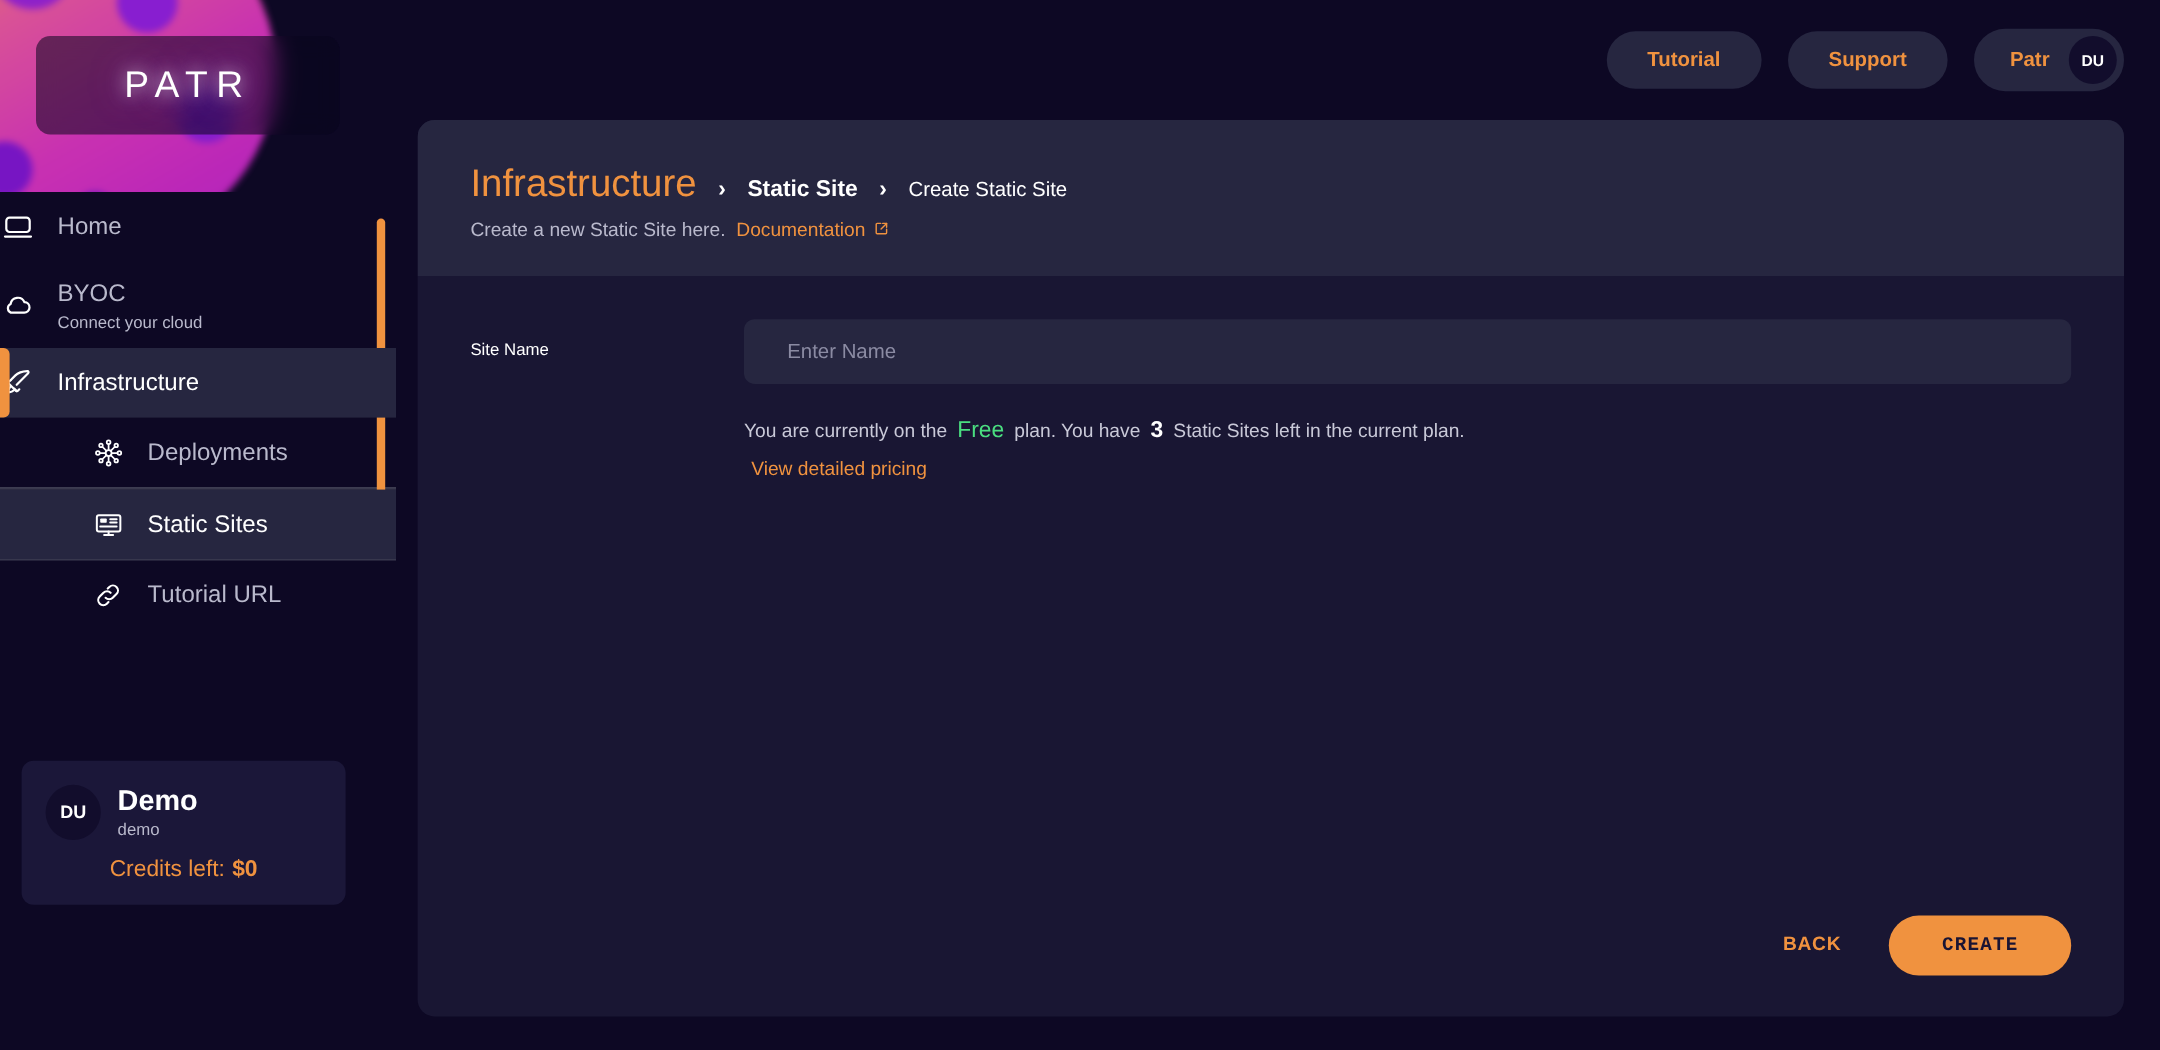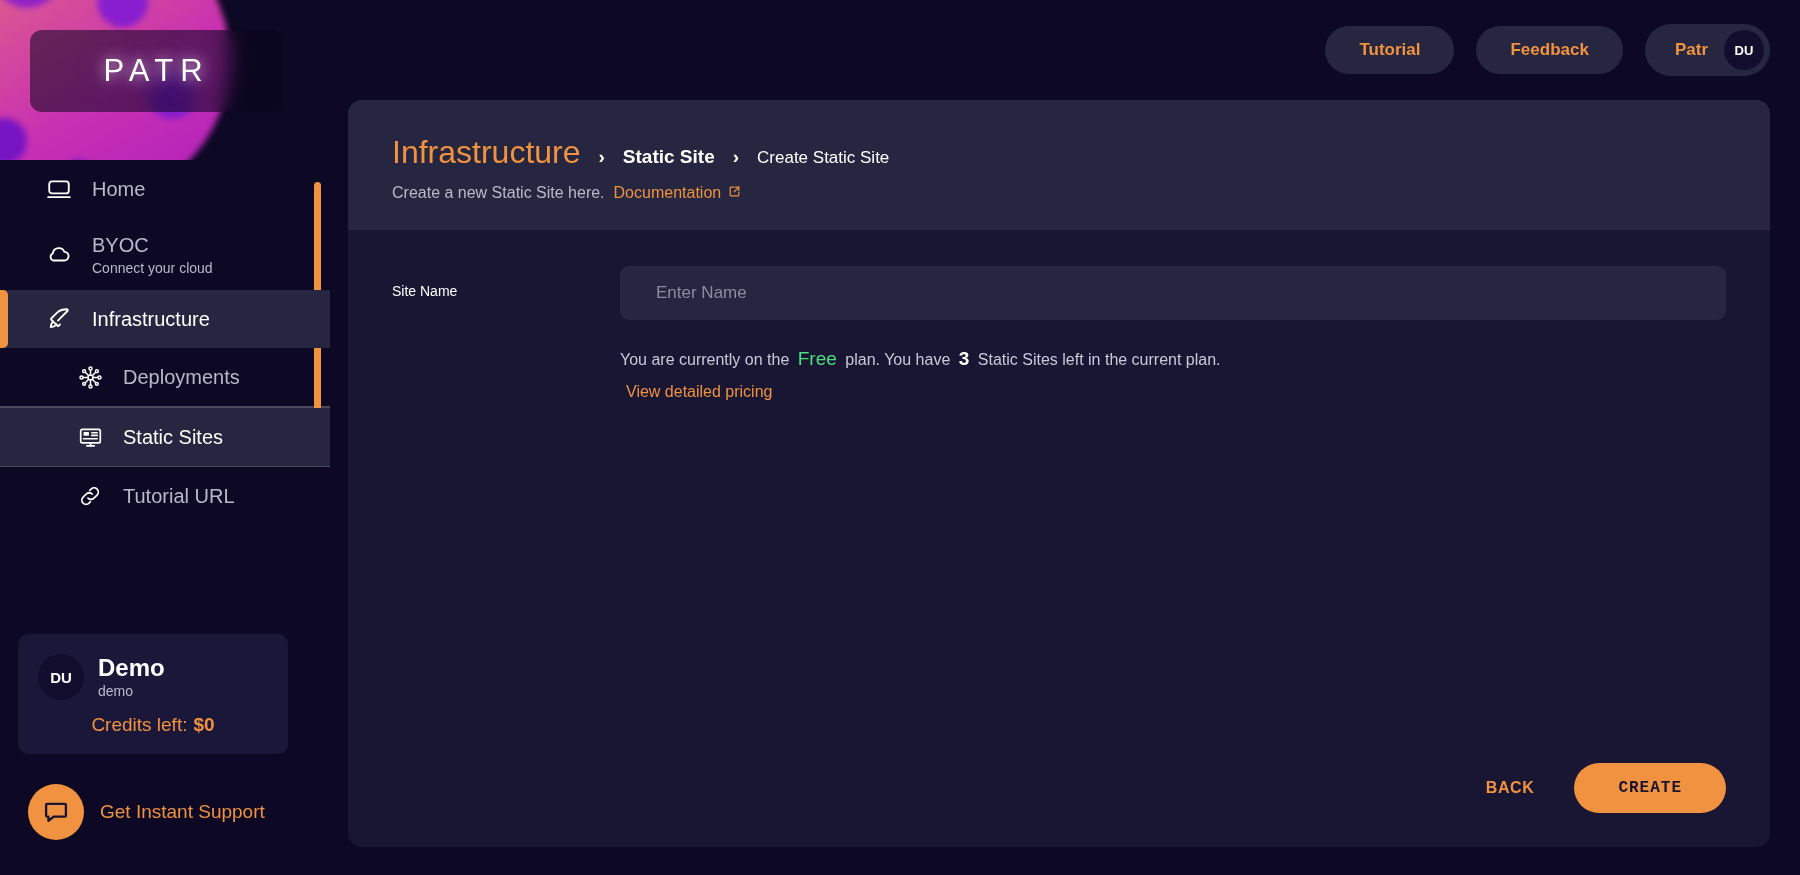--- a/index.html
+++ b/index.html
@@ -92,21 +92,20 @@
     height: 275px;
     border-radius: 4px;
     background: #f0923f;
   }
 
   .nav-item {
     position: relative;
     display: flex;
     align-items: center;
     height: 58px;
-    padding-left: 44px;
     cursor: pointer;
   }
   .nav-item.sub { padding-left: 75px; height: 58px; }
   .nav-item.tall { height: 72px; align-items: center; }
 
   .nav-item.active {
     background: #262640;
   }
   .nav-item.active-sub {
     background: #262640;
@@ -502,35 +501,27 @@
         <div>
           <div class="ws-name">Demo</div>
           <div class="ws-sub">demo</div>
         </div>
       </div>
       <div class="ws-credits">
         <span>Credits left:</span><b>$0</b>
       </div>
     </div>
 
-    <div class="support">
-      <span class="support-icon">
-        <svg width="28" height="28" viewBox="0 0 24 24" fill="none" stroke="#1a1433" stroke-width="2" stroke-linecap="round" stroke-linejoin="round">
-          <path d="M4.5 5h15a1 1 0 0 1 1 1v9a1 1 0 0 1-1 1H10l-4.5 3.6V16h-1a1 1 0 0 1-1-1V6a1 1 0 0 1 1-1z"></path>
-        </svg>
-      </span>
-      <span class="support-label">Get Instant Support</span>
-    </div>
   </aside>
 
   <section class="main">
 
     <div class="topbar">
       <button class="pill-btn">Tutorial</button>
-      <button class="pill-btn">Feedback</button>
+      <button class="pill-btn">Support</button>
       <div class="user-chip">
         <span class="user-chip-name">Patr</span>
         <span class="user-chip-avatar">DU</span>
       </div>
     </div>
 
     <div class="panel">
 
       <div class="panel-header">
         <div class="breadcrumb">

